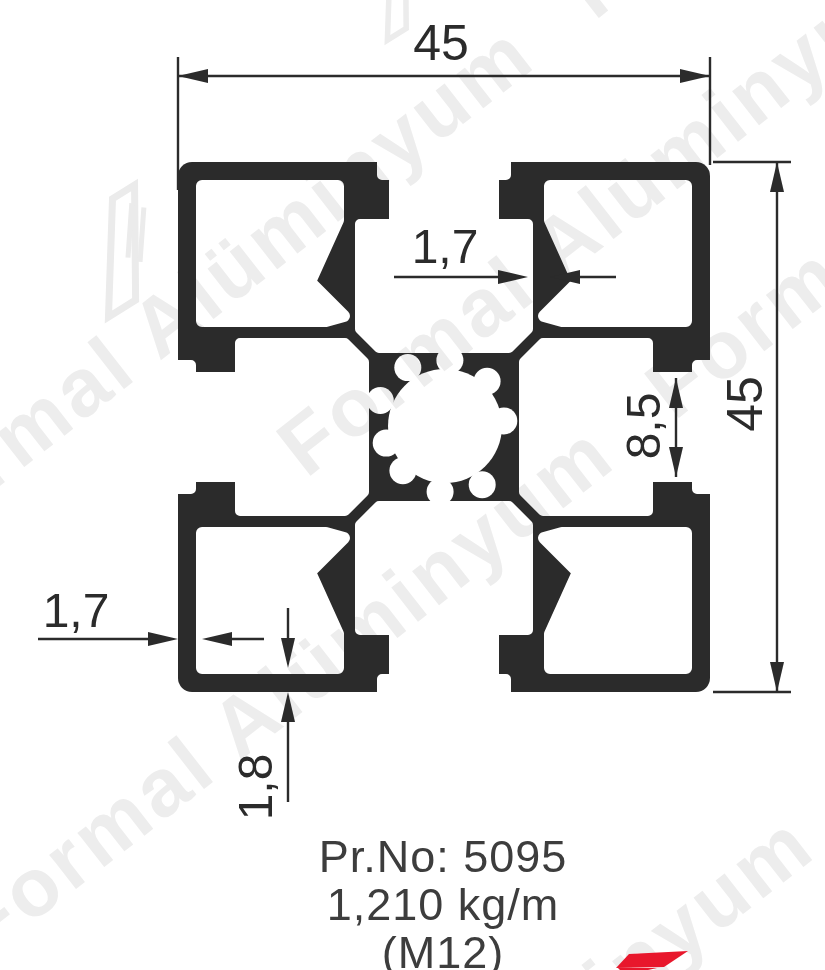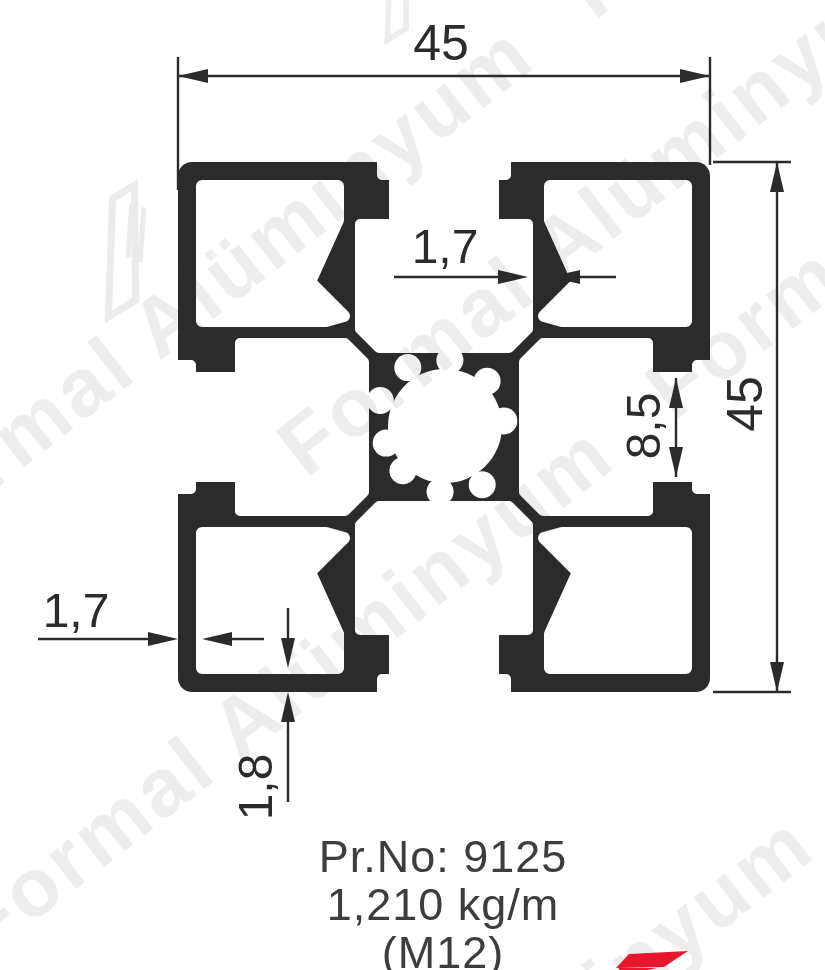--- a/index.html
+++ b/index.html
@@ -144,21 +144,21 @@
       <path d="M288,720 V802"></path>
     </g>
     <g fill="#2b2b2b" stroke="none">
       <polygon points="288,668 281,638 295,638"></polygon>
       <polygon points="288,692 281,722 295,722"></polygon>
     </g>
     <text class="dim-text" font-size="48" text-anchor="middle" transform="translate(272,787) rotate(-90)">1,8</text>
   </svg>
 
   <div class="product-block">
-    <div>Pr.No: 9125</div>
+    <div>Pr.No: 5095</div>
     <div>1,210 kg/m</div>
     <div>(M12)</div>
   </div>
 
   <svg class="logo-fragment" width="825" height="970" viewBox="0 0 825 970">
     <polygon points="629,954 688,951 664,967 616,968" fill="#e8172c"></polygon>
     <polygon points="618,968 657,968 648,970 620,970" fill="#e8172c"></polygon>
   </svg>
 
 </div>

